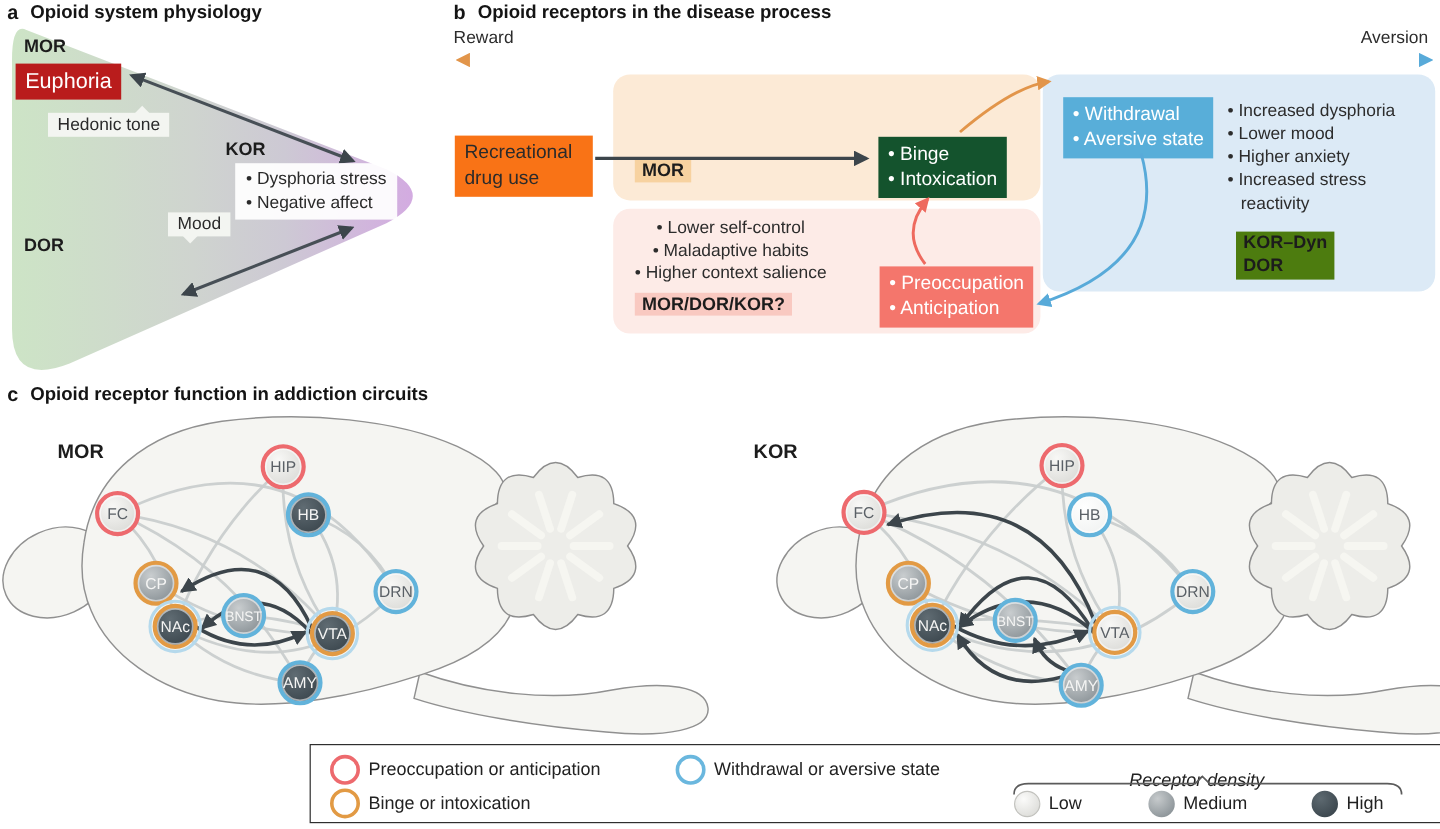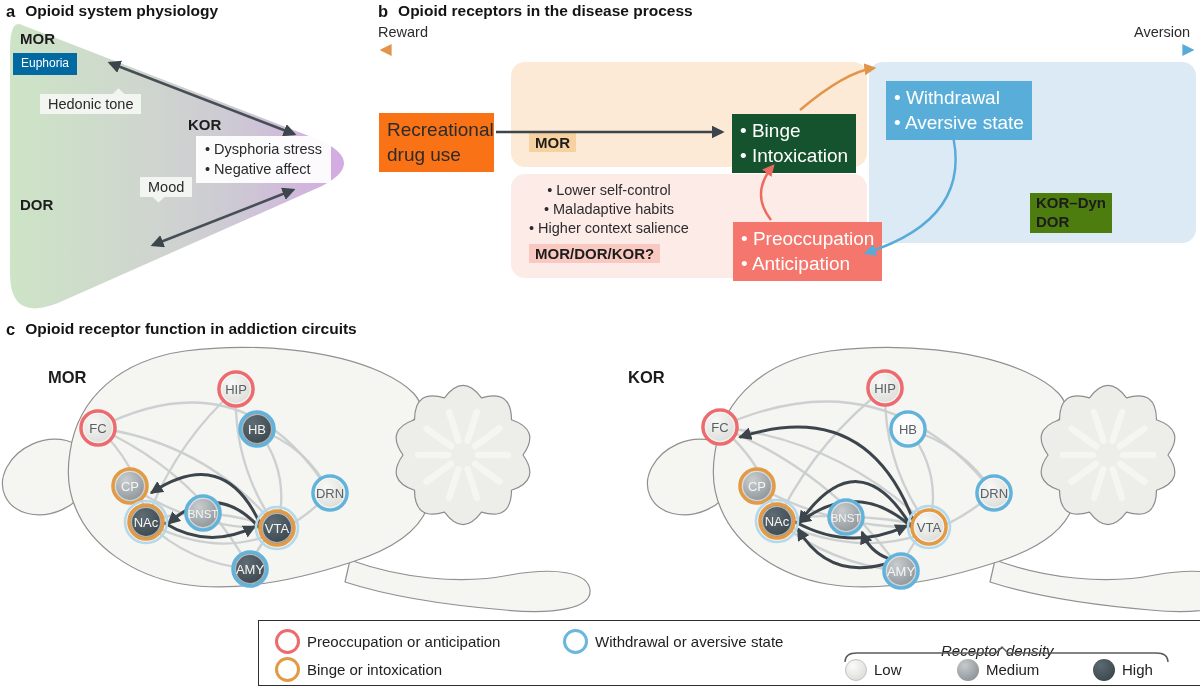--- a/index.html
+++ b/index.html
@@ -4,35 +4,35 @@
 <style>
   html,body{margin:0;padding:0;background:#fff;}
   body{width:1200px;height:691px;position:relative;font-family:"Liberation Sans",sans-serif;overflow:hidden;}
   .layer{position:absolute;left:0;top:0;}
   #svg-bg{z-index:1;}
   #text-layer{z-index:2;position:absolute;left:0;top:0;width:1200px;height:691px;}
   #svg-fg{z-index:3;pointer-events:none;}
   .ptitle{position:absolute;display:flex;gap:10px;font-weight:bold;color:#141414;font-size:15.5px;white-space:nowrap;}
   .ptitle .plabel{font-size:16.5px;}
   .h{position:absolute;font-weight:bold;font-size:15px;color:#1c1c1c;white-space:nowrap;}
-  .greenbox{position:absolute;background:#0369a1;color:#fff;padding:3px 8px;font-size:12px;line-height:1.32;white-space:nowrap;}
+  .greenbox{position:absolute;background:#b91c1c;color:#fff;padding:3px 8px;font-size:18px;line-height:1.32;white-space:nowrap;}
   .tag{position:absolute;background:#f3f5f1;color:#2a2a2a;padding:2px 8px;font-size:14.5px;white-space:nowrap;}
   .tagtail{position:absolute;width:9px;height:9px;background:#f3f5f1;transform:rotate(45deg);}
   .whitebox{position:absolute;background:rgba(255,255,255,0.93);padding:4px 9px;font-size:14.5px;color:#2a2a2a;line-height:1.35;white-space:nowrap;}
   .panel{position:absolute;border-radius:14px;}
   .p-orange{background:#fcead6;}
   .p-pink{background:#fdebe7;}
   .p-blue{background:#dceaf6;}
   .bullets{position:absolute;font-size:14.5px;color:#2c2c2c;line-height:1.3;white-space:nowrap;}
   .bullets .indent{margin-left:11px;}
   .chip{position:absolute;font-weight:bold;font-size:15px;color:#1c1c1c;padding:1px 6px;white-space:nowrap;}
   .chip-mor{background:#f7d2a0;}
   .chip-pink{background:#f9c9c1;}
   .chip-blue{background:#4d7c0f;line-height:1.25;}
-  .cbox{position:absolute;color:#fff;font-size:19px;line-height:1.34;padding:4px 8px;white-space:nowrap;}
+  .cbox{position:absolute;color:#fff;font-size:16px;line-height:1.34;padding:4px 8px;white-space:nowrap;}
   .cbox-recre{background:#f97316;color:#2b2b2b;white-space:normal;width:99px;}
   .cbox-binge{background:#14532d;}
   .cbox-preoc{background:#f4766c;}
   .cbox-withd{background:#58aed9;}
   .smalltext{position:absolute;font-size:14.5px;color:#2c2c2c;white-space:nowrap;}
   
   .legend{position:absolute;left:258px;top:620px;width:1042px;height:66px;background:#fff;border:1.6px solid #2e2e2e;box-sizing:border-box;}
   .lcirc{position:absolute;width:19px;height:19px;border-radius:50%;border:3px solid #888;background:#fff;}
   .ring-red{border-color:#ed6a6e;}
   .ring-orange{border-color:#e29a44;}
@@ -319,20 +319,27 @@
 
   <div class="cbox cbox-preoc" style="left:733px;top:222px;">
     <div>• Preoccupation</div>
     <div>• Anticipation</div>
   </div>
 
   <div class="cbox cbox-withd" style="left:886px;top:81px;">
     <div>• Withdrawal</div>
     <div>• Aversive state</div>
   </div>
+  <div class="bullets" style="left:1023px;top:84px;line-height:1.32;">
+    <div>• Increased dysphoria</div>
+    <div>• Lower mood</div>
+    <div>• Higher anxiety</div>
+    <div>• Increased stress</div>
+    <div class="indent">reactivity</div>
+  </div>
   <div class="chip chip-blue" style="left:1030px;top:193px;">
     <div>KOR–Dyn</div>
     <div>DOR</div>
   </div>
 
   <div class="ptitle" style="left:6px;top:320px;">
     <span class="plabel">c</span>
     <span>Opioid receptor function in addiction circuits</span>
   </div>
   <div class="h" style="left:48px;top:368px;font-size:16.5px;">MOR</div>

